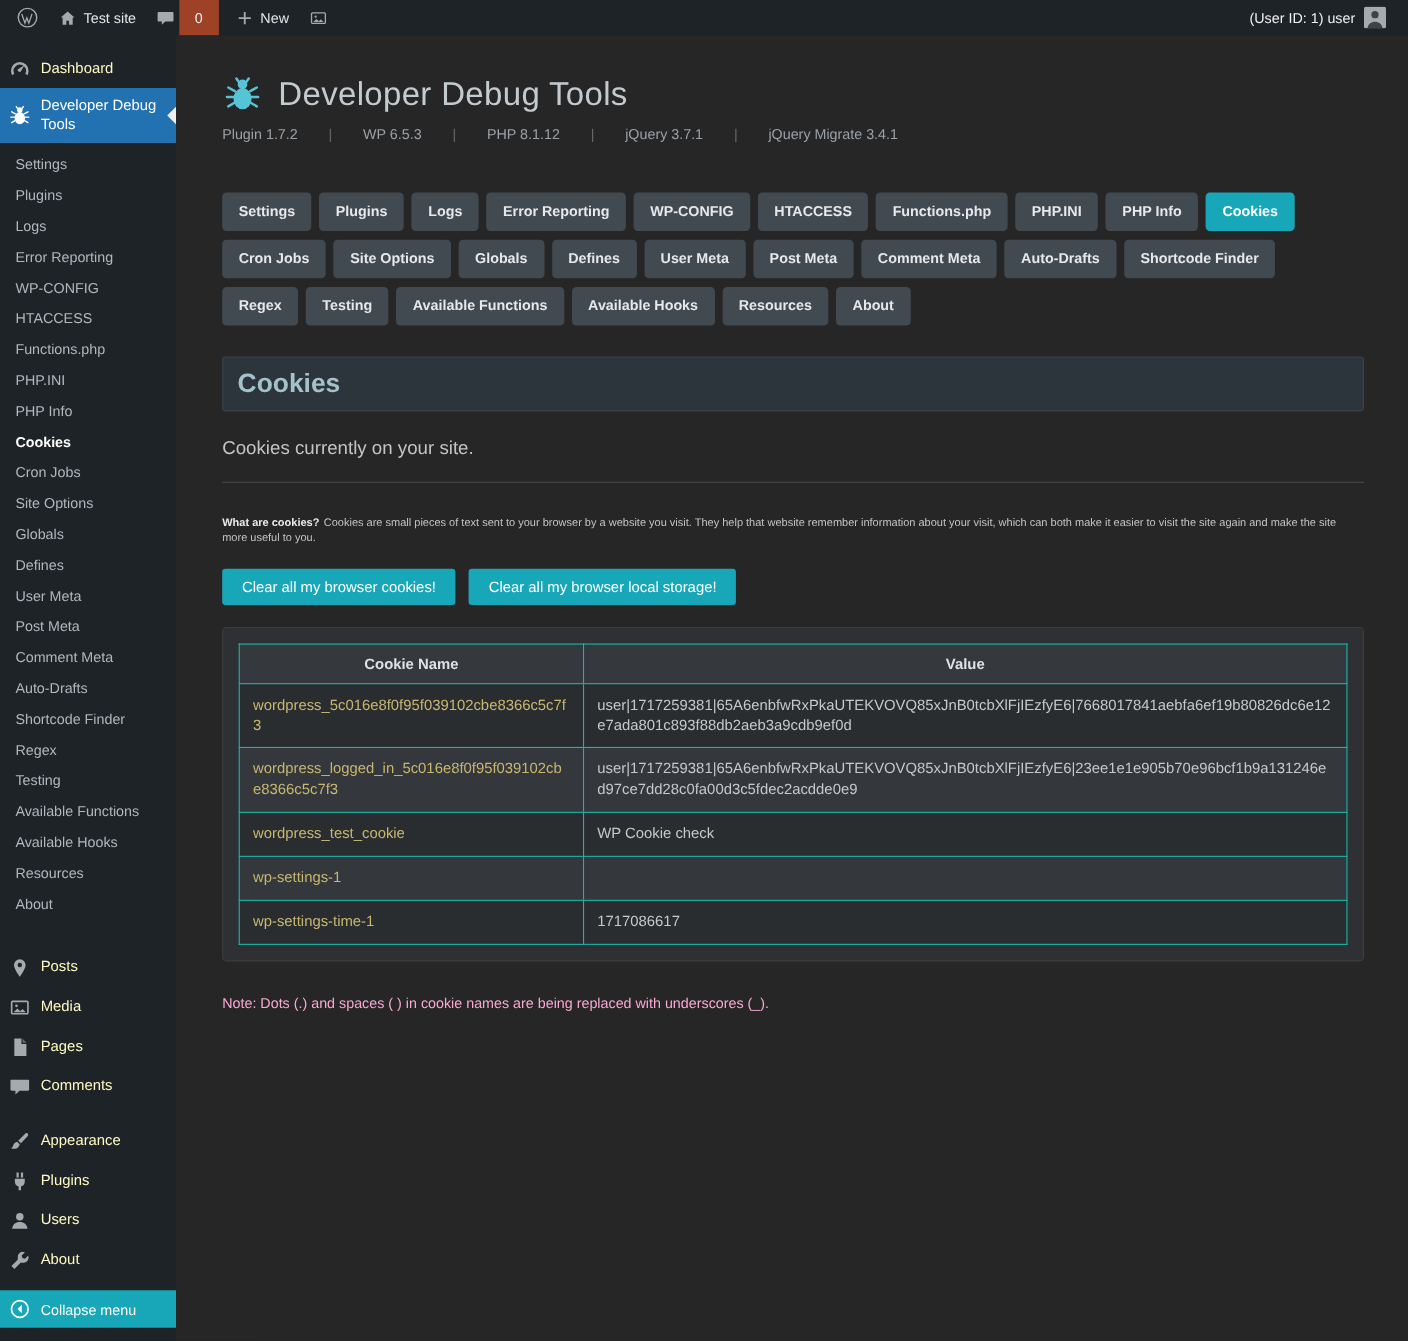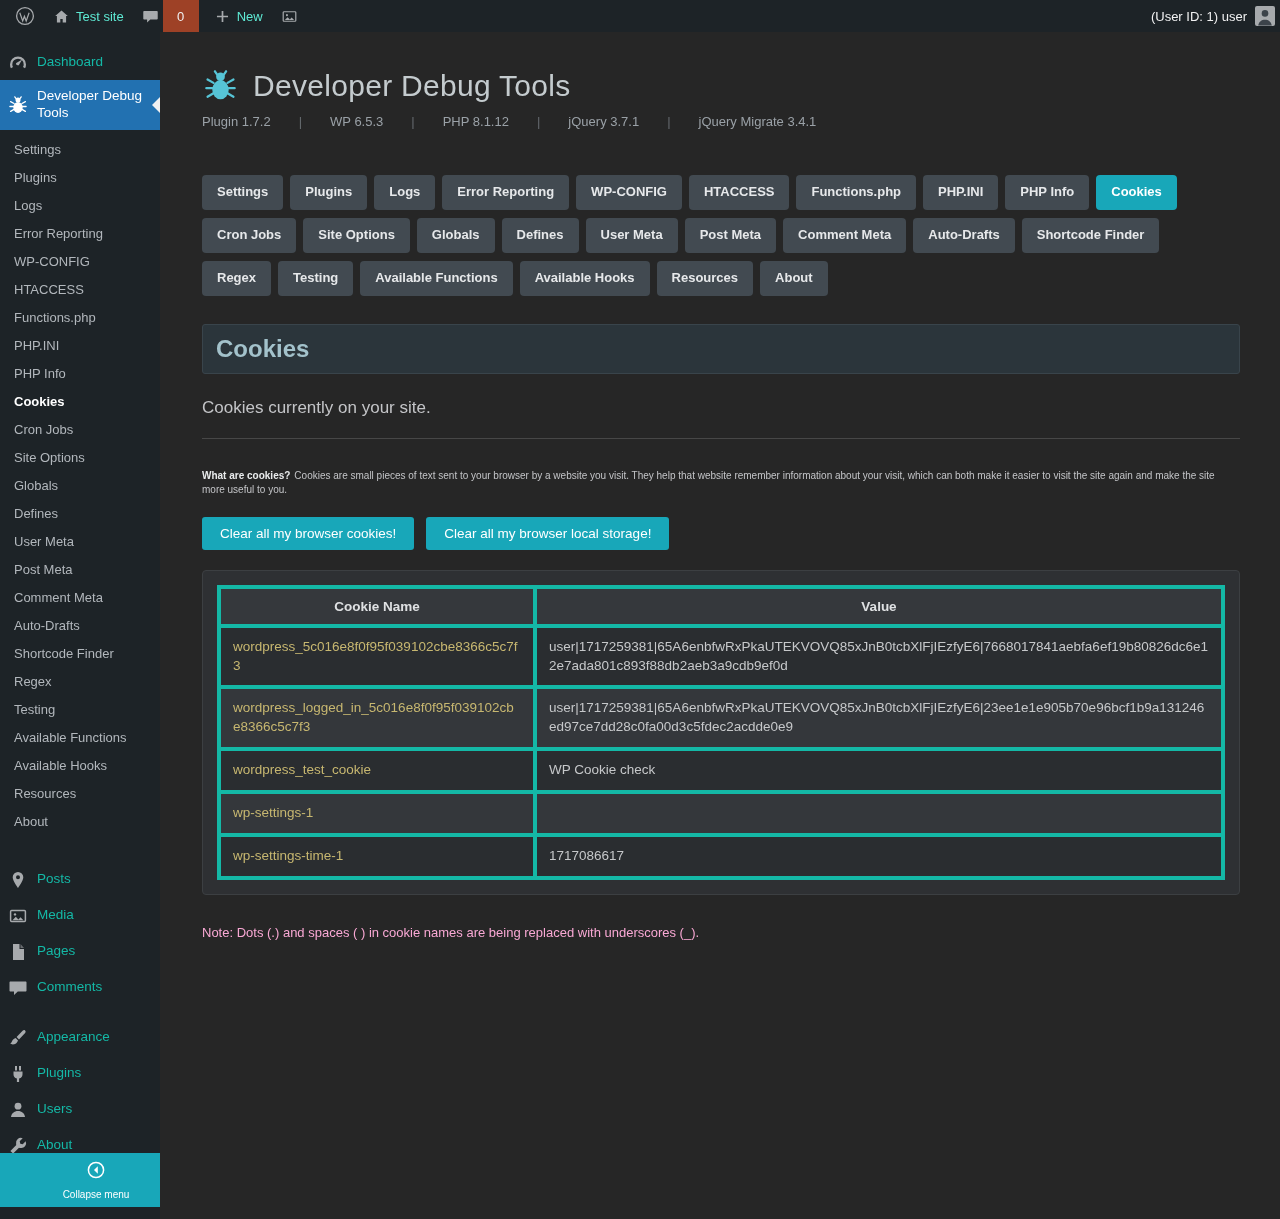--- a/index.html
+++ b/index.html
@@ -10,54 +10,54 @@
     -webkit-font-smoothing:antialiased;
   }
   svg{display:block;width:100%;height:100%;}
 
   
   .admin-bar{
     position:absolute;top:0;left:0;right:0;height:32px;
     background:#1d2327;color:#c3c4c7;font-size:13px;
     display:flex;align-items:center;padding:0 0 0 6px;box-sizing:border-box;z-index:10;
   }
-  .ab-item{display:flex;align-items:center;gap:6px;height:32px;padding:0 9px;cursor:pointer;color:#5eead4;}
+  .ab-item{display:flex;align-items:center;gap:6px;height:32px;padding:0 9px;cursor:pointer;color:#e5e5e5;}
   .ab-ic{width:17px;height:17px;color:#a7aaad;flex:none;}
   .ab-count{
     height:32px;min-width:24px;display:flex;align-items:center;justify-content:center;
     background:var(--badge,#9e4126);color:#f0f0f1;padding:0 6px;cursor:pointer;
   }
-  .ab-right{margin-left:auto;display:flex;align-items:center;gap:8px;padding-right:5px;color:#f0f0f1;}
+  .ab-right{margin-left:auto;display:flex;align-items:center;gap:8px;padding-right:20px;color:#f0f0f1;}
   .avatar{width:20px;height:20px;border-radius:2px;overflow:hidden;cursor:pointer;}
 
   
   .sidebar{
     position:absolute;top:32px;left:0;bottom:0;width:160px;
     background:#1d2327;color:#c3c4c7;font-size:13.5px;box-sizing:border-box;
   }
-  .menu-row{display:flex;align-items:center;gap:9px;padding:8px 8px;color:#14b8a6;cursor:pointer;line-height:1.25;}
+  .menu-row{display:flex;align-items:center;gap:9px;padding:8px 8px;color:#fef9c3;cursor:pointer;line-height:1.25;}
   .menu-row .mi{width:20px;height:20px;color:#a7aaad;flex:none;}
   .menu-row.gap{margin-top:14px;}
   .menu-dashboard{margin-top:12px;}
   .menu-active{
     background:var(--menu-active,#2271b1);color:#fff;position:relative;
   }
   .menu-active .mi{color:#fff;}
   .menu-active .ml{width:110px;}
   .menu-active::after{
     content:"";position:absolute;right:0;top:50%;margin-top:-8px;
     border:8px solid transparent;border-right-color:#f0f0f1;
   }
   .submenu{display:flex;flex-direction:column;padding:6px 0 10px 0;}
   .submenu-item{padding:7.5px 14px;color:#b2b7bc;font-size:13px;line-height:1;cursor:pointer;text-decoration:none;}
   .submenu-item.current{color:#ffffff;font-weight:700;}
   .collapse-btn{
     position:absolute;bottom:12px;left:0;width:192px;box-sizing:border-box;
     display:flex;align-items:center;gap:9px;padding:7px 8px;
-    background:var(--accent,#18a7b9);color:#fff;border-radius:0 6px 6px 0;cursor:pointer;font-size:10px;flex-direction:column;
+    background:var(--accent,#18a7b9);color:#fff;border-radius:0 6px 6px 0;cursor:pointer;font-size:13px;
   }
   .collapse-btn .mi{width:20px;height:20px;color:#fff;flex:none;}
 
   
   .main{position:absolute;top:32px;left:160px;right:0;bottom:0;background:#262626;}
   .content{padding:36px 40px 0 42px;}
 
   .page-header{display:flex;align-items:center;gap:14px;}
   .bug-logo{width:37px;height:35px;color:var(--accent-light,#56c4d6);flex:none;}
   h1{margin:0;font-size:30px;font-weight:400;color:#c4cbce;letter-spacing:.3px;}
@@ -84,21 +84,21 @@
   .btn-row{margin-top:20px;display:flex;gap:12px;}
   .btn{
     background:var(--accent,#18a7b9);color:#fff;border:none;border-radius:3px;
     padding:9px 18px;font-size:13.5px;font-family:inherit;cursor:pointer;
   }
 
   .table-wrap{
     margin-top:20px;background:#2e3033;border:1px solid #3c3f42;border-radius:4px;padding:14px;
   }
   table{width:100%;border-collapse:collapse;font-size:13.5px;color:#c6c8ca;}
-  th,td{border:4px solid #14b8a6;padding:10px 12px;}
+  th,td{border:1px solid #14b8a6;padding:10px 12px;}
   th{text-align:center;font-weight:700;color:#dfe1e3;background:#35383c;}
   td.c-name{width:288px;color:var(--cookie-name,#c7b770);line-height:1.4;word-break:break-all;}
   td.c-value{word-break:break-all;line-height:1.4;}
   tbody tr:nth-child(odd){background:#2a2d30;}
   tbody tr:nth-child(even){background:#34373b;}
 
   .note{margin-top:30px;font-size:13px;color:#f9a8d4;}
 
   .footer{
     position:absolute;left:20px;right:38px;bottom:10px;

